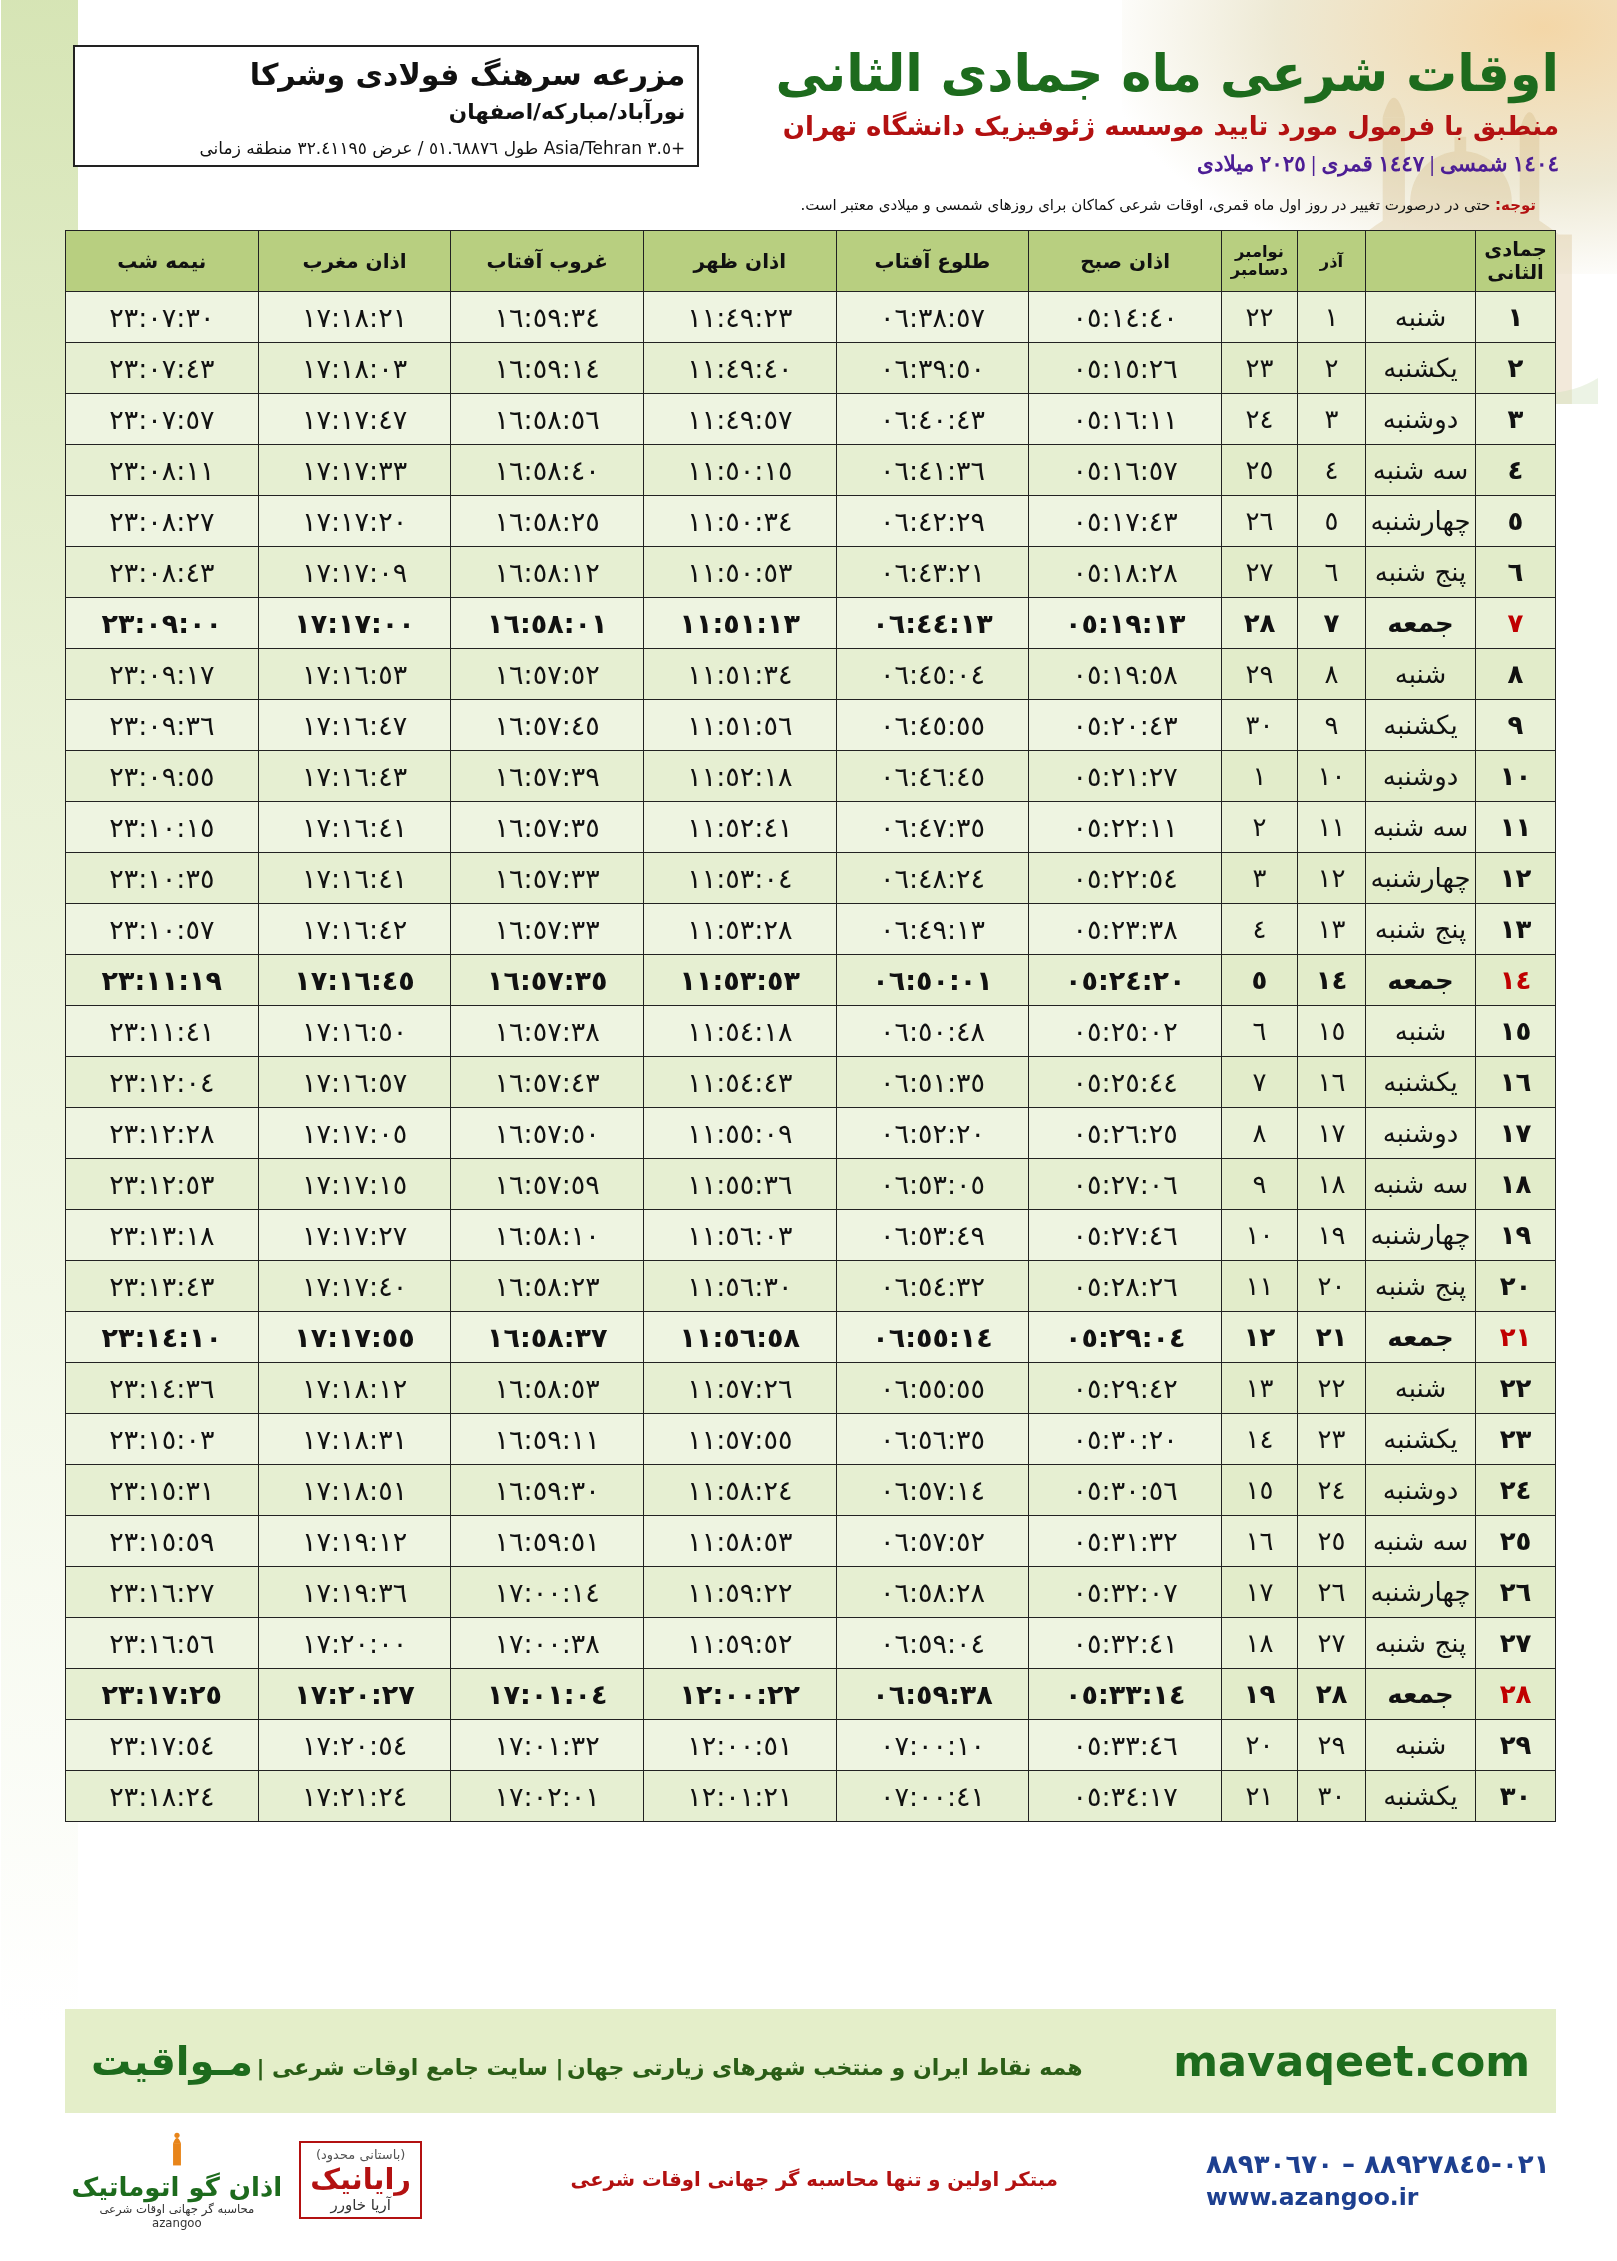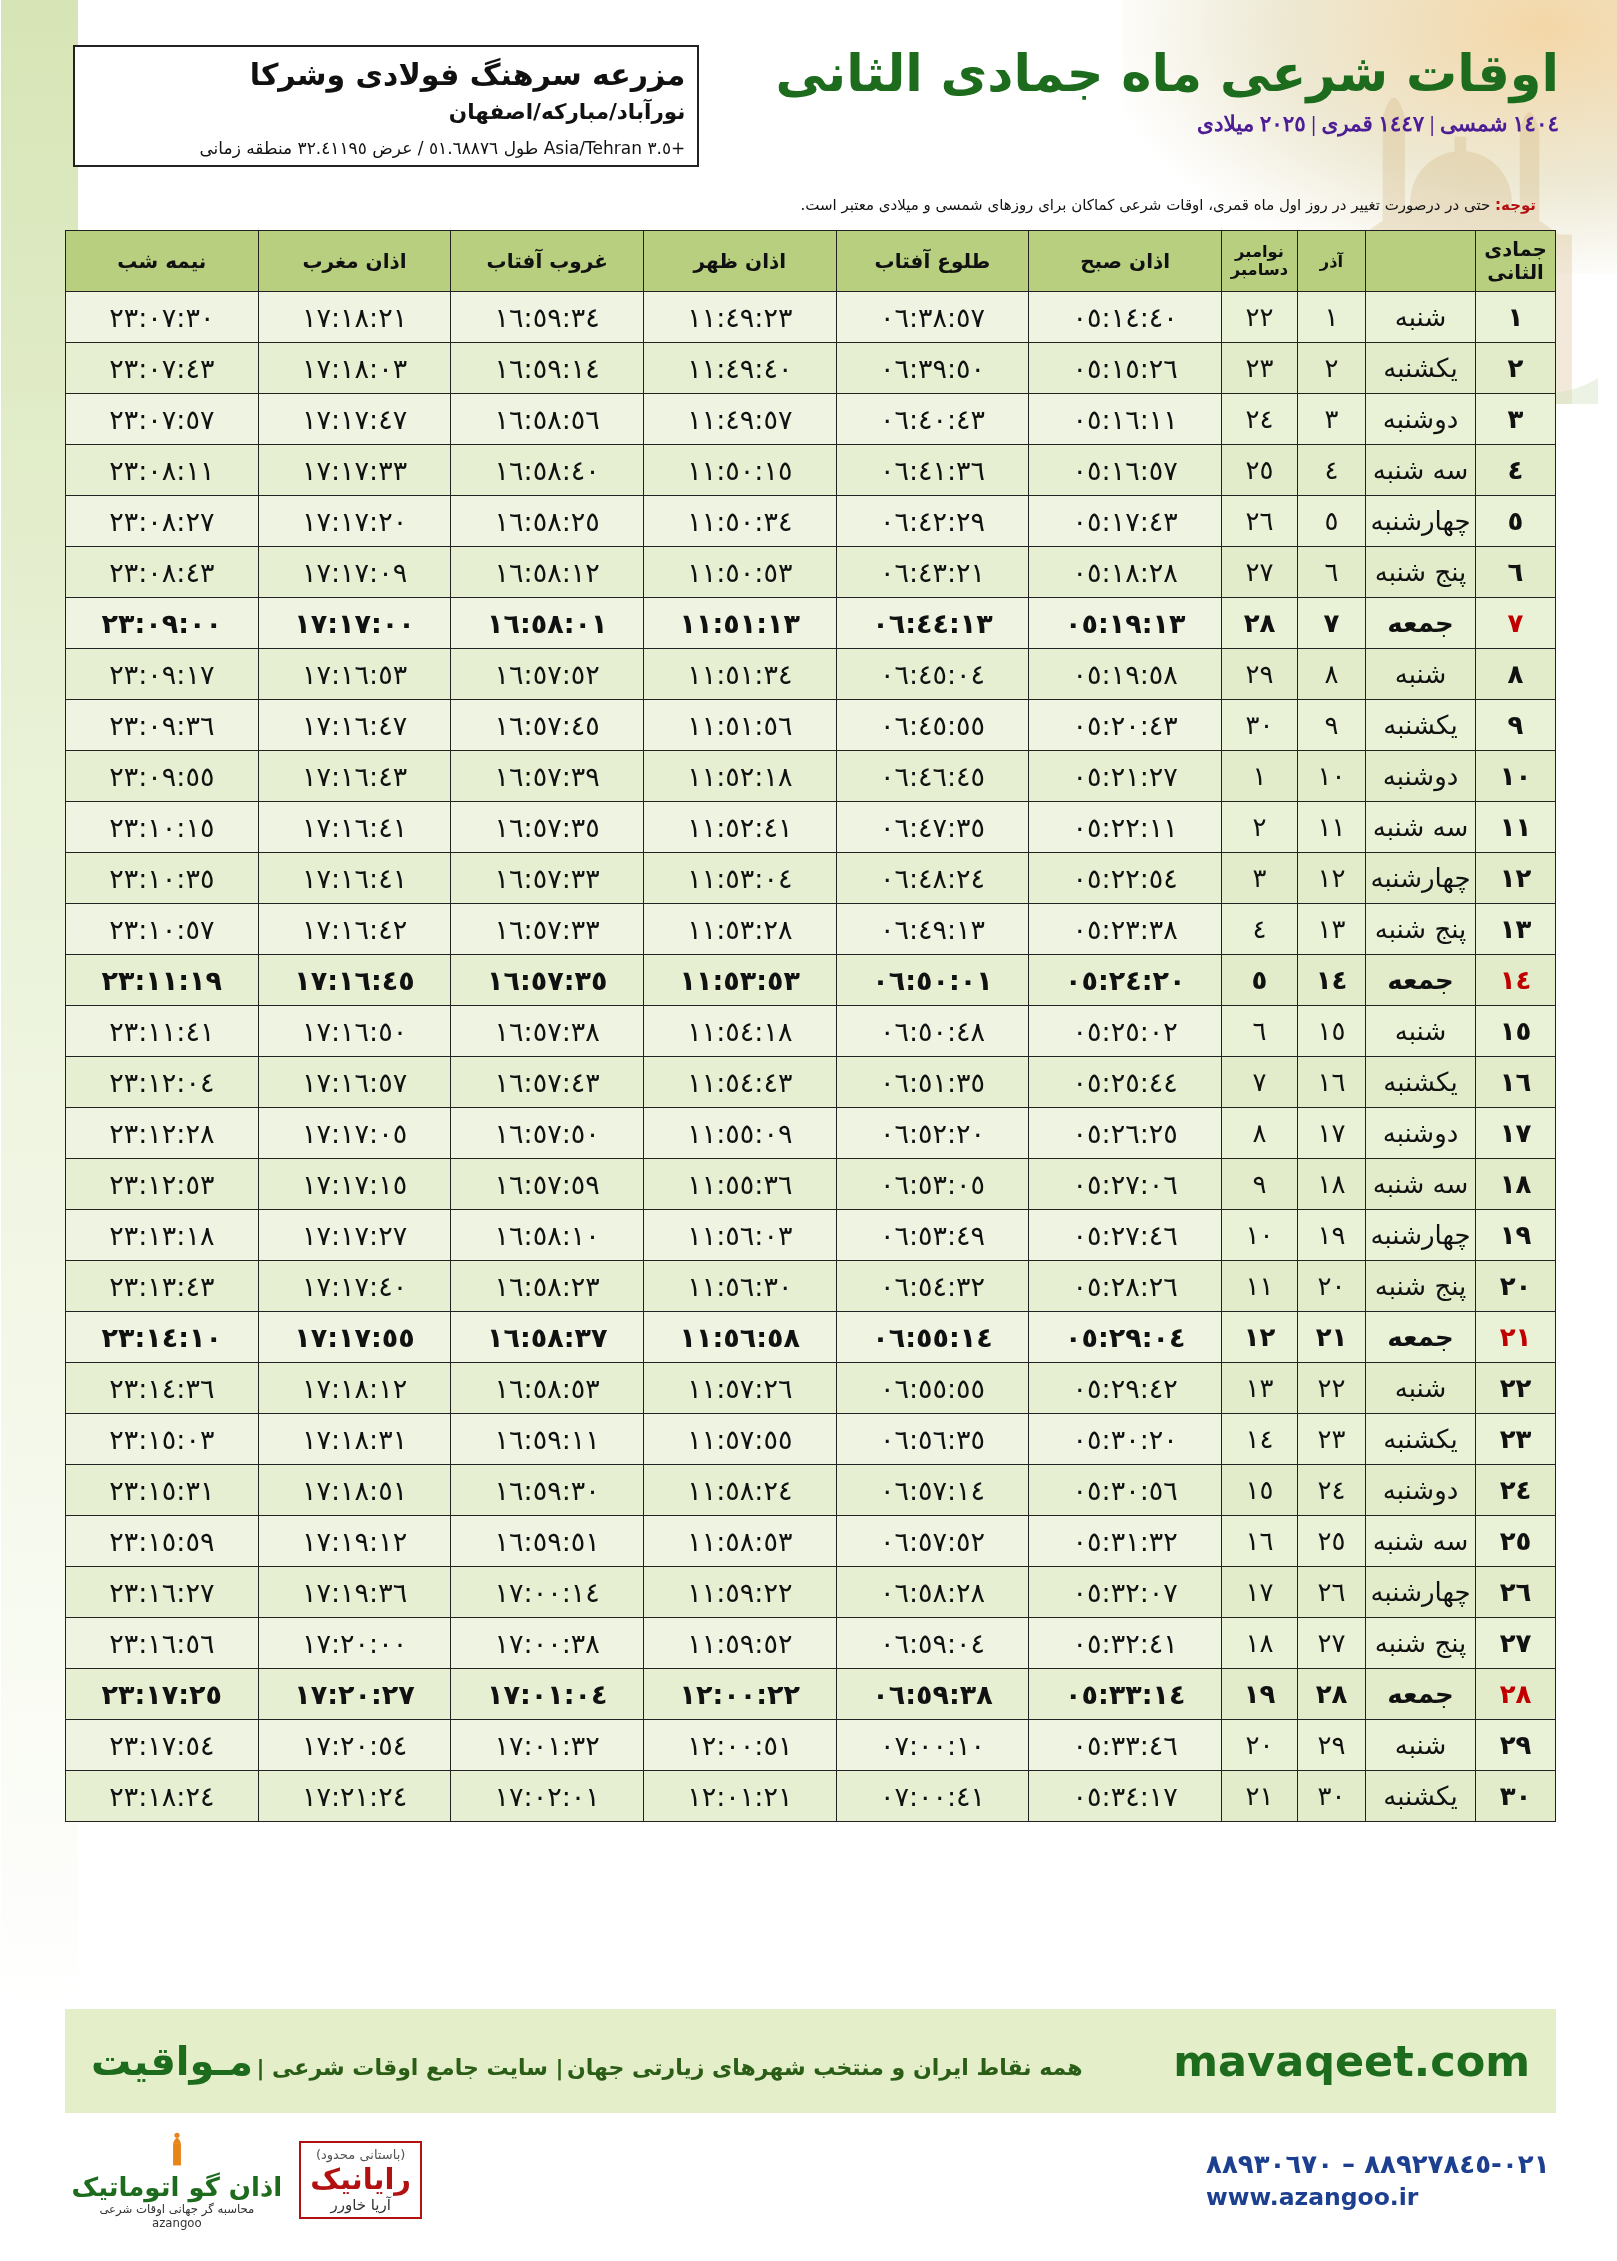--- a/index.html
+++ b/index.html
@@ -170,20 +170,21 @@
     <rect x="200" y="150" width="18" height="60"></rect>
   </g>
   <g fill="#8ab45a" opacity="0.35">
     <path d="M0 520 q120 -70 230 -10 q110 60 190 10 v40 H0 z"></path>
   </g>
 </svg>
 
 <div class="header">
   <div class="title-block">
     <div class="t1">اوقات شرعی ماه جمادی الثانی</div>
+    <div class="t2">منطبق با فرمول مورد تایید موسسه ژئوفیزیک دانشگاه تهران</div>
     <div class="t3">١٤٠٤ شمسی | ١٤٤٧ قمری | ٢٠٢٥ میلادی</div>
   </div>
 
   <div class="citybox">
     <div class="city1">مزرعه سرهنگ فولادی وشرکا</div>
     <div class="city2">نورآباد/مبارکه/اصفهان</div>
     <div class="city3">طول ٥١.٦٨٨٧٦ / عرض ٣٢.٤١١٩٥ منطقه زمانی Asia/Tehran ٣.٥+</div>
   </div>
 </div>
 
@@ -594,20 +595,21 @@
     </div>
   </div>
 
   <div class="foot-bottom">
     <div class="phone">
       <div>٠٢١-٨٨٩٢٧٨٤٥ – ٨٨٩٣٠٦٧٠</div>
       <div class="web">www.azangoo.ir</div>
     </div>
 
     <div class="mid-text">
+      <div>مبتکر اولین و تنها محاسبه گر جهانی اوقات شرعی</div>
     </div>
 
     <div class="logos">
       <div class="logo-rayanik">
         <div class="l1">(باستانی محدود)</div>
         <div class="l2">رایانیک</div>
         <div class="l3">آریا خاورر</div>
       </div>
       <div class="logo-azangoo">
         <svg class="azangoo-mark" viewBox="0 0 64 64">

